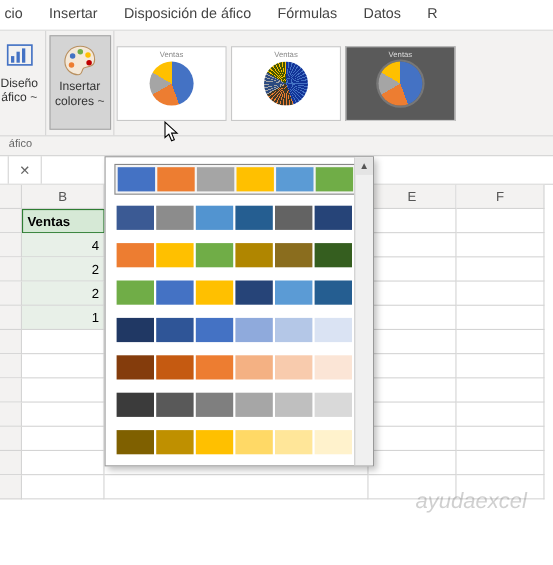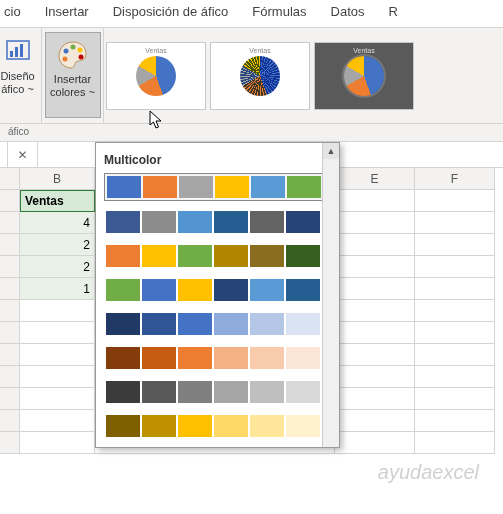--- a/index.html
+++ b/index.html
@@ -64,21 +64,21 @@
   .color-pop .section { font-size: 12px; font-weight: bold; color: #333; padding: 4px 0 6px; }
   .pal-row { display: flex; gap: 2px; margin-bottom: 8px; padding: 2px; }
   .pal-row.selrow { border: 1px solid #888; background: #f4f4f4; }
   .sw { width: 34px; height: 22px; }
   .mono .sw { width: 34px; height: 22px; }
   .scroll { position: absolute; right: 0; top: 0; bottom: 0; width: 17px; background: #f0f0f0; border-left: 1px solid #ccc; }
   .scroll .up { position: absolute; top: 0; left: 0; right: 0; height: 16px; display: flex; align-items: center; justify-content: center; font-size: 9px; color: #555; background: #e4e4e4; }
 
   .cursor { position: absolute; left: 149px; top: 110px; z-index: 60; pointer-events: none; }
 
-  .watermark { position: absolute; right: 24px; bottom: 30px; color: rgba(120,120,120,0.35); font-size: 20px; z-index: 55; font-style: italic; pointer-events: none; }
+  .watermark { position: absolute; right: 24px; bottom: 46px; color: rgba(120,120,120,0.35); font-size: 20px; z-index: 55; font-style: italic; pointer-events: none; }
   .watermark small { display: block; font-size: 9px; font-style: normal; letter-spacing: 1px; }
 
   svg { display: block; }
 </style>
 </head>
 <body>
 
 <div class="ribbon-tabs">
   <div class="cut">cio</div>
   <div>Insertar</div>
@@ -240,21 +240,20 @@
       <div class="cell" style="width:240px"></div>
       <div class="cell colE"></div>
       <div class="cell colF"></div>
     </div>
 </div>
 
 <div class="color-pop">
   <div class="scroll">
     <div class="up">▲</div>
   </div>
-  <div class="section">Multicolor</div>
   <div id="multi">
       <div class="pal-row selrow">
         <div class="sw" style="background: rgb(68, 114, 196);"></div>
         <div class="sw" style="background: rgb(237, 125, 49);"></div>
         <div class="sw" style="background: rgb(165, 165, 165);"></div>
         <div class="sw" style="background: rgb(255, 192, 0);"></div>
         <div class="sw" style="background: rgb(91, 155, 213);"></div>
         <div class="sw" style="background: rgb(112, 173, 71);"></div>
       </div>
       <div class="pal-row">

